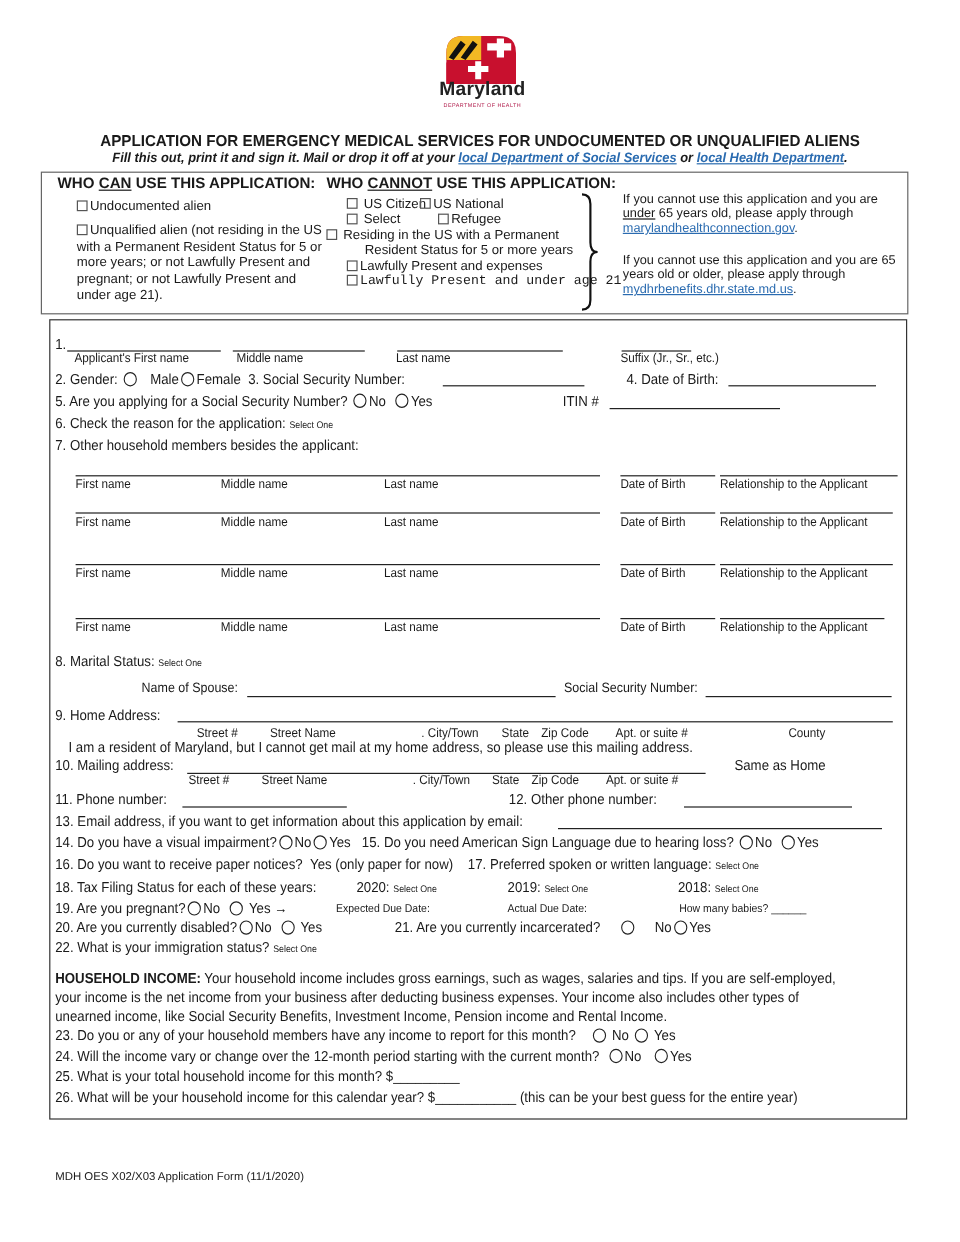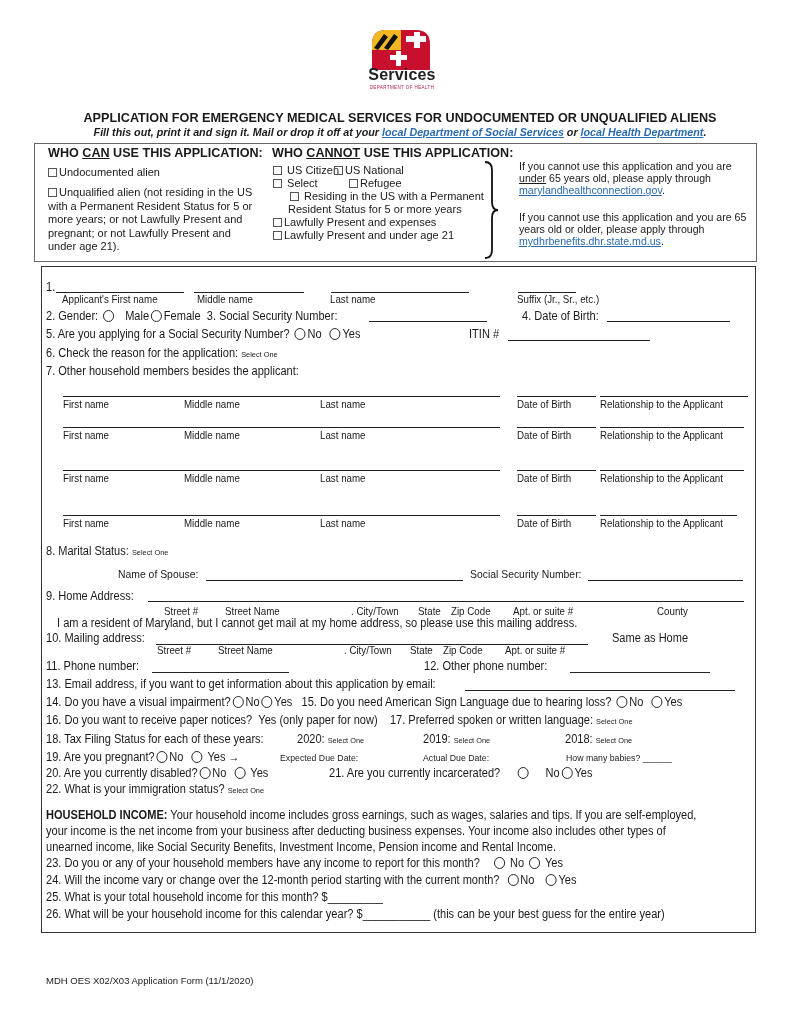--- a/index.html
+++ b/index.html
@@ -12,21 +12,21 @@
   .logo-sub { position: absolute; left: 352px; top: 85px; width: 100px; text-align: center; font-size: 4.5px; color: #b01a4a; letter-spacing: 0.4px; }
   
   .title { position: absolute; left: 0; top: 110px; width: 800px; text-align: center; font-size: 13.2px; font-weight: bold; transform: scaleX(0.96); }
   .subtitle { position: absolute; left: 0; top: 126px; width: 800px; text-align: center; font-size: 11.3px; font-weight: bold; font-style: italic; transform: scaleX(0.95); }
   .subtitle a { color: #2a6bb0; text-decoration: underline; }
   
   .topbox { position: absolute; left: 34px; top: 143px; width: 723px; height: 119px; border: 1.5px solid #666; }
   .h-can { position: absolute; left: 48px; top: 146px; font-size: 12.6px; font-weight: bold; }
   .h-cannot { position: absolute; left: 272px; top: 146px; font-size: 12.6px; font-weight: bold; }
   .u { text-decoration: underline; }
-  .small { font-size: 11px; line-height: 13.5px; }
+  .small { font-size: 11px; line-height: 13.5px; margin-left: 16px; }
   .cb { display: inline-block; width: 9px; height: 9px; border: 1px solid #555; margin-right: 2px; vertical-align: -1px; }
   .brace { position: absolute; left: 483px; top: 160px; width: 16px; height: 100px; }
   .note { position: absolute; left: 519px; font-size: 10.6px; line-height: 12px; white-space: normal; width: 236px; }
   .note a { color: #2a6bb0; text-decoration: underline; }
   
   .mainbox { position: absolute; left: 41px; top: 266px; width: 715px; height: 667px; border: 1.5px solid #333; }
   .t { position: absolute; white-space: nowrap; font-size: 12px; transform: scaleX(0.92); transform-origin: 0 0; }
   .lbl { position: absolute; white-space: nowrap; font-size: 10.6px; transform: scaleX(0.92); transform-origin: 0 0; }
   .sel { font-size: 8px; }
   .line { position: absolute; height: 0; border-top: 1px solid #222; }
@@ -37,42 +37,42 @@
 <body>
 
 <svg class="logo" viewBox="0 0 62 42">
   <path d="M2 42 L2 16 Q2 2 16 2 L46 2 Q60 2 60 16 L60 42 Z" fill="#c8102e"></path>
   <path d="M2 42 L2 16 Q2 2 16 2 L31 2 L31 22 L2 22 Z" fill="#f2b824"></path>
   <path d="M4 20 L14 6 L18 9 L8 22 Z M14 20 L24 6 L28 9 L18 22 Z" fill="#111"></path>
   <path d="M2 24 L31 24 L31 42 L2 42 Z" fill="#c8102e"></path>
   <path d="M20 27 L26 27 L26 23 L31 23 L31 27 L37 27 L37 32 L31 32 L31 38 L26 38 L26 32 L20 32 Z" fill="#fff"></path>
   <path d="M36 8 L44 8 L44 4 L50 4 L50 8 L56 8 L56 14 L50 14 L50 20 L44 20 L44 14 L36 14 Z" fill="#fff"></path>
 </svg>
-<div class="logo-text">Services</div>
+<div class="logo-text">Maryland</div>
 <div class="logo-sub">DEPARTMENT OF HEALTH</div>
 
 <div class="title">APPLICATION FOR EMERGENCY MEDICAL SERVICES FOR UNDOCUMENTED OR UNQUALIFIED ALIENS</div>
 <div class="subtitle">
   <span>Fill this out, print it and sign it.  Mail or drop it off at your </span><a>local Department of Social Services</a><span> or </span><a>local Health Department</a><span>.</span>
 </div>
 
 <div class="topbox"></div>
 <div class="h-can"><span>WHO </span><span class="u">CAN</span><span> USE THIS APPLICATION:</span></div>
 <div class="abs small" style="left:48px; top:166px;"><span class="cb"></span><span>Undocumented alien</span></div>
 <div class="abs small" style="left:48px; top:186px; width:205px; white-space:normal;"><span class="cb"></span><span>Unqualified alien (not residing in the US with a Permanent Resident Status for 5 or more years; or not Lawfully Present and pregnant; or not Lawfully Present and under age 21).</span></div>
 
 <div class="h-cannot"><span>WHO </span><span class="u">CANNOT</span><span> USE THIS APPLICATION:</span></div>
 <div class="abs small" style="left:273px; top:164px;"><span class="cb"></span> <span>US Citizen</span></div>
 <div class="abs small" style="left:334px; top:164px;text-align:center;"><span class="cb"></span><span>US National</span></div>
 <div class="abs small" style="left:273px; top:177px;"><span class="cb"></span> <span>Select</span></div>
 <div class="abs small" style="left:349px; top:177px;"><span class="cb"></span><span>Refugee</span></div>
-<div class="abs small" style="left:290px; top:190px;"><span class="cb"></span> <span>Residing in the US with a Permanent</span></div>
+<div class="abs small" style="left:256px; top:190px;"><span class="cb"></span> <span>Residing in the US with a Permanent</span></div>
 <div class="abs small" style="left:288px; top:203px;">Resident Status for 5 or more years</div>
 <div class="abs small" style="left:273px; top:216px;"><span class="cb"></span><span>Lawfully Present and expenses</span></div>
-<div class="abs small" style="left:273px; top:229px;"><span class="cb"></span><span>Lawfully Present and under age 21</span></div>
+<div class="abs small" style="left:273px; top:229px;font-family:Liberation Mono, monospace;"><span class="cb"></span><span>Lawfully Present and under age 21</span></div>
 
 <svg class="brace" viewBox="0 0 16 100">
   <path d="M2 2 Q9 2 9 10 L9 42 Q9 50 15 50 Q9 50 9 58 L9 90 Q9 98 2 98" fill="none" stroke="#111" stroke-width="1.8"></path>
 </svg>
 
 <div class="note" style="top:160px;">
   <span>If you cannot use this application and you are </span><span class="u">under</span><span> 65 years old, please apply through </span><a>marylandhealthconnection.gov</a>.
 </div>
 <div class="note" style="top:211px;">
   <span>If you cannot use this application and you are 65 years old or older, please apply through </span><a>mydhrbenefits.dhr.state.md.us</a>.

